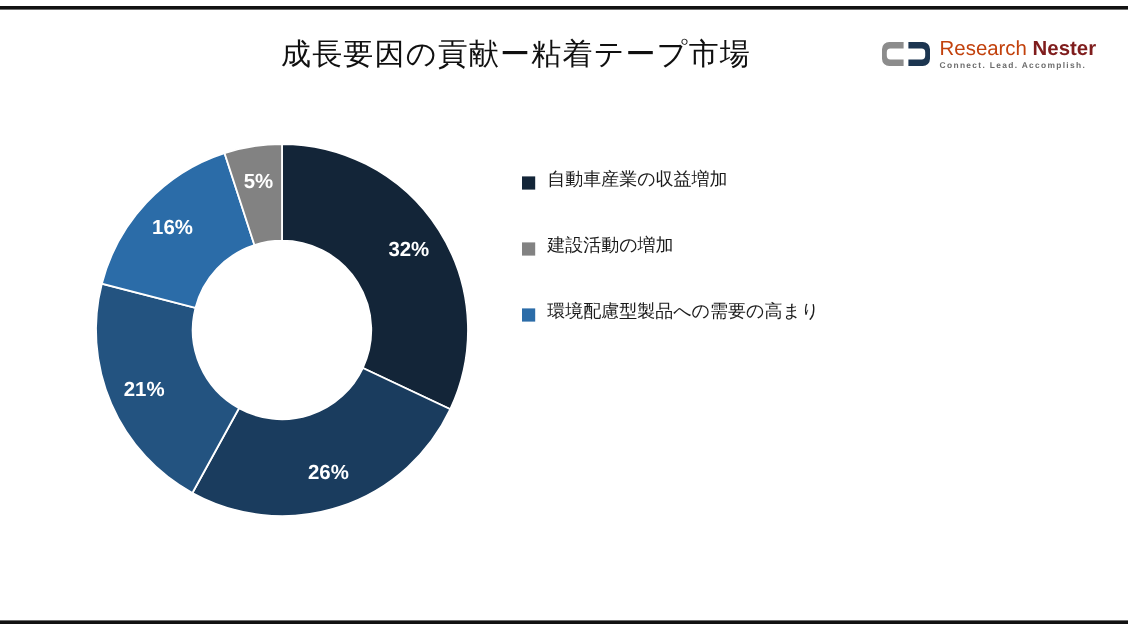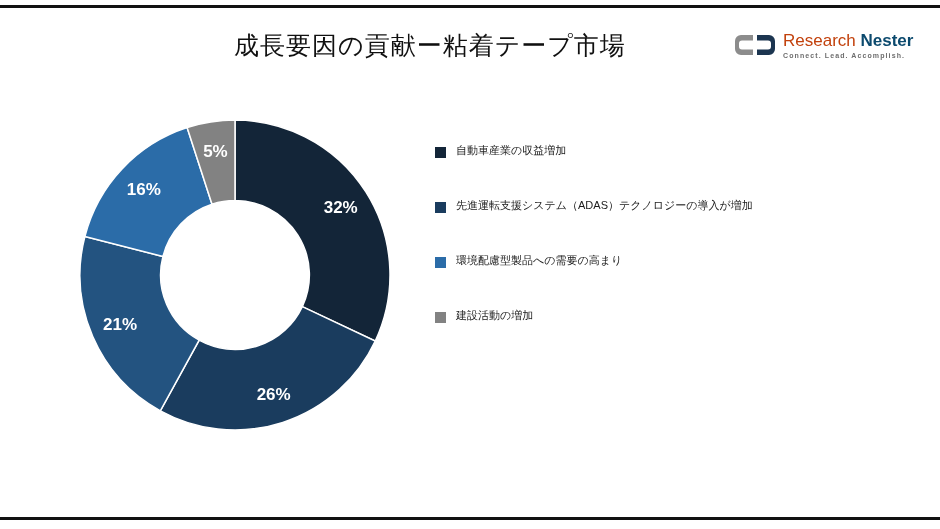--- a/index.html
+++ b/index.html
@@ -68,21 +68,21 @@
     font-family: "Liberation Sans", sans-serif;
     font-size: 17px;
     line-height: 19px;
     white-space: nowrap;
   }
   .logo-research {
     color: #c2410c;
     font-weight: normal;
   }
   .logo-nester {
-    color: #0c4a6e;
+    color: #7f1d1d;
     font-weight: bold;
   }
   .logo-tagline {
     font-family: "Liberation Sans", sans-serif;
     font-size: 7px;
     line-height: 10px;
     letter-spacing: 1.1px;
     color: #6d6d6d;
     font-weight: bold;
     white-space: nowrap;
@@ -121,21 +121,21 @@
     left: 0;
     top: 7px;
     width: 11px;
     height: 11px;
   }
   .legend-label {
     position: absolute;
     left: 21px;
     top: 0;
     font-family: "Liberation Sans", sans-serif;
-    font-size: 11px;
+    font-size: 15px;
     line-height: 20px;
     color: #1b1b1b;
     white-space: nowrap;
   }
 </style>
 </head>
 <body>
 
 <div id="slide">
 
@@ -173,26 +173,22 @@
         </g>
     </svg>
   </div>
 
   <div id="legend">
       <div class="legend-item">
         <span class="legend-swatch" style="background: rgb(19, 37, 56);"></span>
         <span class="legend-label">自動車産業の収益増加</span>
       </div>
       <div class="legend-item">
-        <span class="legend-swatch" style="background: rgb(26, 60, 94);"></span>
-        <span class="legend-label">先進運転支援システム（ADAS）テクノロジーの導入が増加</span>
+        <span class="legend-swatch" style="background: rgb(130, 130, 130);"></span>
+        <span class="legend-label">建設活動の増加</span>
       </div>
       <div class="legend-item">
         <span class="legend-swatch" style="background: rgb(43, 108, 168);"></span>
         <span class="legend-label">環境配慮型製品への需要の高まり</span>
-      </div>
-      <div class="legend-item">
-        <span class="legend-swatch" style="background: rgb(130, 130, 130);"></span>
-        <span class="legend-label">建設活動の増加</span>
       </div>
     </div>
 
 </div>
 
 </body></html>

